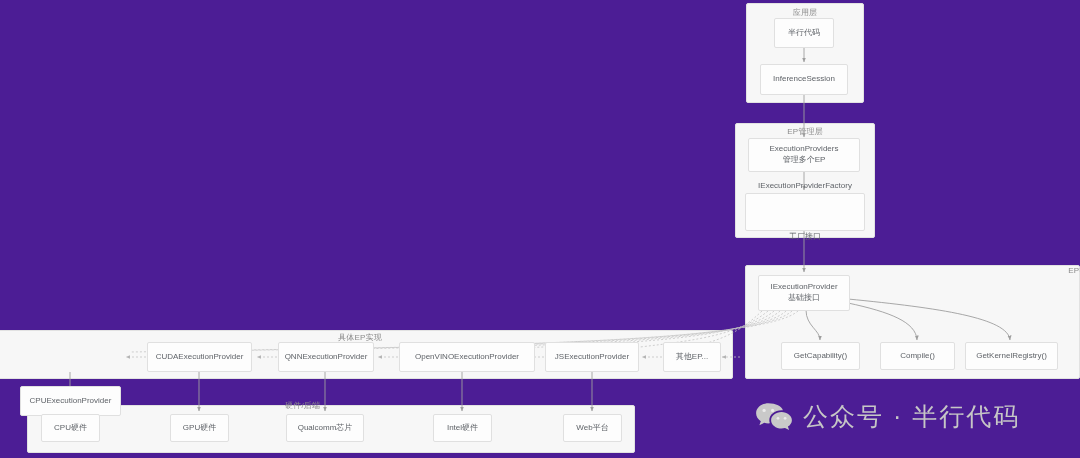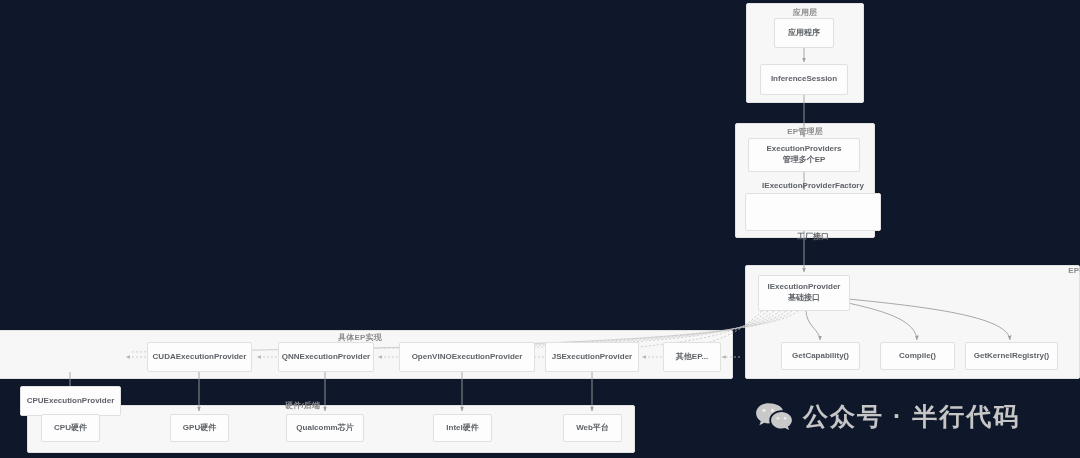--- a/index.html
+++ b/index.html
@@ -4,24 +4,23 @@
 <style>
   html, body {
     margin: 0;
     padding: 0;
     background: #ececec;
   }
   #canvas {
     position: relative;
     width: 1080px;
     height: 458px;
-    background: #0f172a;
+    background: #4c1d95;
     font-family: "Liberation Sans", "DejaVu Sans", sans-serif;
     overflow: hidden;
-    font-weight: bold;
   }
   .panel {
     position: absolute;
     background: #f7f7f7;
     border: 1px solid #e2e2e2;
     border-radius: 2px;
     box-sizing: border-box;
   }
   .panel-title {
     position: absolute;
@@ -137,33 +136,33 @@
     <g stroke="#9e9e9e" stroke-width="0.9" fill="none">
       <path d="M70,372 L70,411" marker-end="url(#ah)"></path>
       <path d="M199,372 L199,411" marker-end="url(#ah)"></path>
       <path d="M325,372 L325,411" marker-end="url(#ah)"></path>
       <path d="M462,372 L462,411" marker-end="url(#ah)"></path>
       <path d="M592,372 L592,411" marker-end="url(#ah)"></path>
     </g>
   </svg>
 
   <div class="node" style="left:774px; top:18px; width:60px; height:30px;">
-    <span>应用程序</span>
+    <span>半行代码</span>
   </div>
 
   <div class="node" style="left:760px; top:64px; width:88px; height:31px;">
     <span>InferenceSession</span>
   </div>
 
   <div class="node" style="left:748px; top:138px; width:112px; height:34px;align-items:center;">
     <span>ExecutionProviders</span>
     <span class="l2">管理多个EP</span>
   </div>
 
-  <div class="node" style="left:745px; top:193px; width:136px; height:38px;gap:40px;">
+  <div class="node" style="left:745px; top:193px; width:120px; height:38px;gap:40px;">
     <span>IExecutionProviderFactory</span>
     <span class="l2">工厂接口</span>
   </div>
 
   <div class="node" style="left:758px; top:275px; width:92px; height:36px;">
     <span>IExecutionProvider</span>
     <span class="l2">基础接口</span>
   </div>
 
   <div class="node" style="left:781px; top:342px; width:79px; height:28px;">

